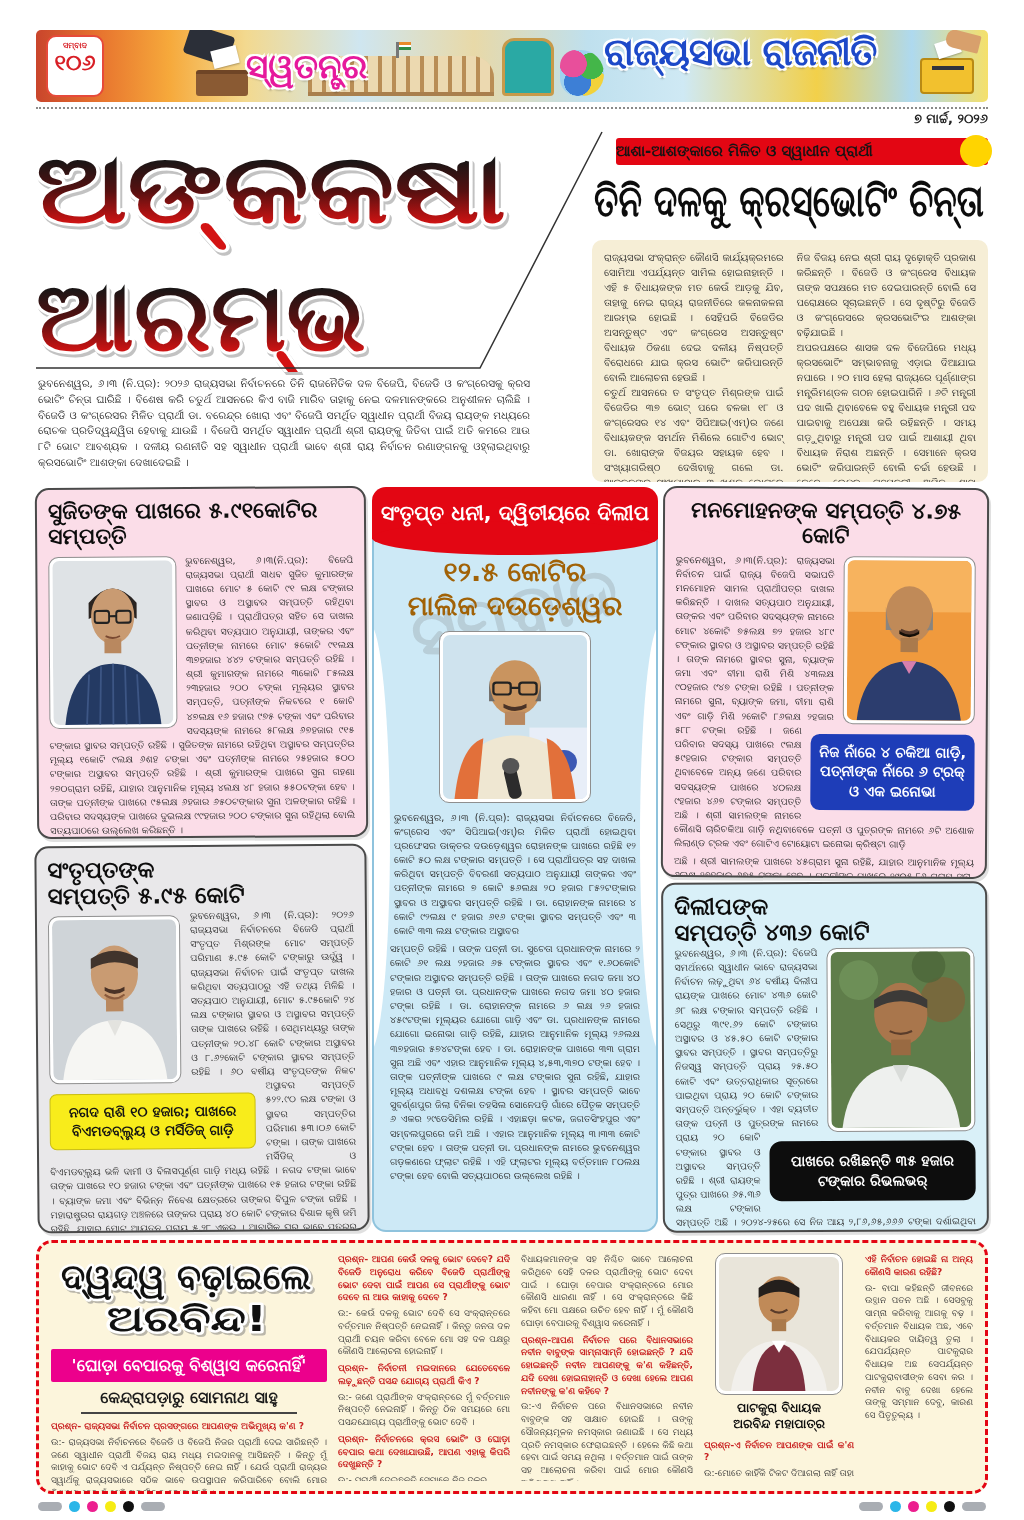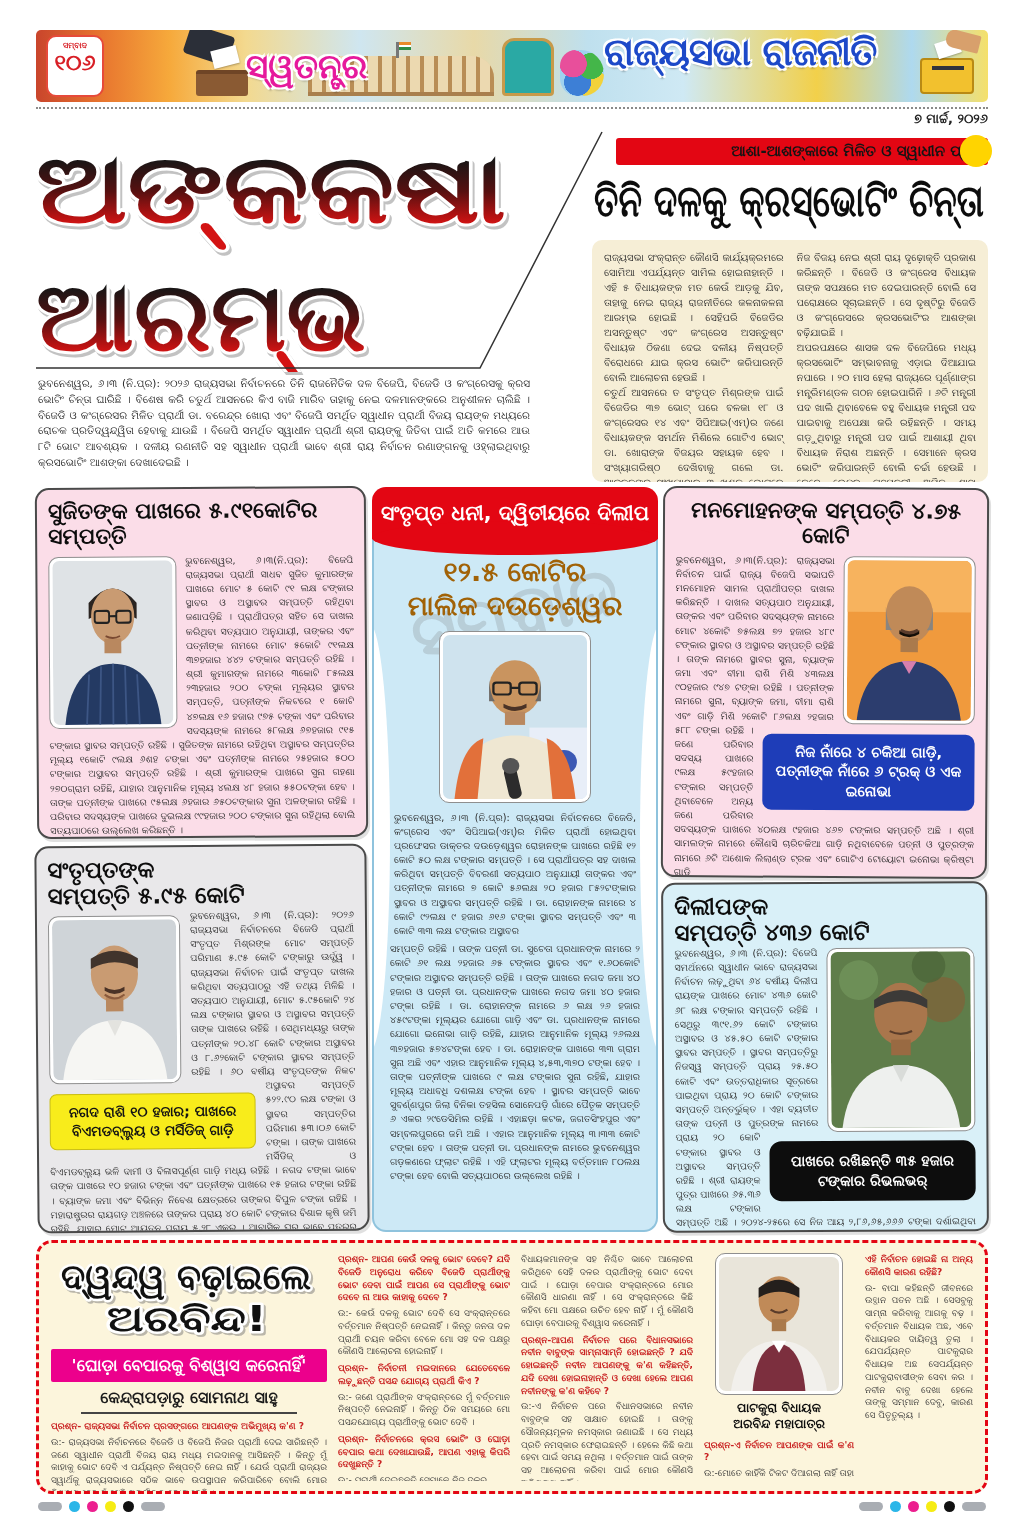--- a/index.html
+++ b/index.html
@@ -37,42 +37,42 @@
 
   #toprule { position:absolute; left:36px; top:107px; width:952px; border-top:2px dotted #8a8a8a; }
   #dateline { position:absolute; right:36px; top:111px; font-size:13px; font-weight:bold; color:#222;text-align:right; }
 
   
   #lead-svg { position:absolute; left:28px; top:122px; filter:drop-shadow(2px 3px 0 rgba(120,120,120,.45)); }
   #divider-svg { position:absolute; left:36px; top:130px; }
   #lead-body { position:absolute; left:38px; top:376px; width:492px; height:102px; font-size:10.5px; line-height:1.5; text-align:justify; color:#262626; overflow:hidden; }
 
   
-  #kicker { position:absolute; left:616px; top:138px; width:372px; height:27px; background:#e30613; color:#141414; font-weight:900; font-size:15px; text-align:right; line-height:27px; border-radius:3px; overflow:visible; }
+  #kicker { position:absolute; left:616px; top:138px; width:372px; height:27px; background:#e30613; color:#141414; font-weight:900; font-size:15px; text-align:left; line-height:27px; border-radius:3px; overflow:visible; }
   #kicker::after { content:""; position:absolute; right:-4px; top:-3px; width:32px; height:32px; background:#ffd400; border-radius:50%; }
   #sec-headline-svg { position:absolute; left:590px; top:166px; }
   #sec-body { position:absolute; left:592px; top:240px; width:396px; height:242px; background:#f6eed6; border-radius:10px; padding:10px 12px; display:flex; gap:13px; overflow:hidden; }
   #sec-body p { flex:1; font-size:10px; line-height:1.5; text-align:justify; color:#2b2b2b; white-space:pre-line; }
 
   
   .box { position:absolute; border:2px solid #4a4a4a; border-radius:14px; overflow:hidden; box-shadow:2px 3px 0 rgba(0,0,0,.12); }
   .box .pad { padding:9px 11px; }
   .bh { font-weight:900; color:#0d0d0d; line-height:1.15; }
   .bt { font-size:9.6px; line-height:1.48; text-align:justify; color:#2a2a2a; }
   .photo-frame { background:#fff; border:1px solid #8f8f8f; border-radius:10px; padding:3px; overflow:hidden; }
   .photo-frame svg { display:block; width:100%; height:100%; border-radius:7px; }
 
   #box-sujit { left:36px; top:487px; width:331px; height:351px; background:#fbdde8; transform:rotate(-.4deg); }
   #box-sujit .bh { font-size:22px; margin-bottom:5px; }
   #box-sujit .photo-frame { float:left; width:128px; height:172px; margin:2px 9px 4px 0; }
 
   #box-manmohan { left:662px; top:487px; width:326px; height:391px; background:#fbdde8; transform:rotate(.35deg); }
   #box-manmohan .bh { font-size:22px; text-align:center; margin-bottom:5px; }
   #box-manmohan .photo-frame { float:right; width:132px; height:168px; margin:2px 0 6px 9px; }
-  .callout-blue { float:right; clear:right; width:212px; margin:4px 0 5px 9px; background:#1e3db8; color:#fff; font-weight:800; font-size:14.5px; line-height:1.35; text-align:center; padding:9px 8px; border-radius:9px; }
+  .callout-blue { float:right; clear:right; width:164px; margin:4px 0 5px 9px; background:#1e3db8; color:#fff; font-weight:800; font-size:14.5px; line-height:1.35; text-align:center; padding:9px 8px; border-radius:9px; }
 
   #box-santrupta { left:36px; top:845px; width:332px; height:387px; background:#e9e8ea; transform:rotate(-.5deg); }
   #box-santrupta .bh { font-size:23px; }
   #box-santrupta .photo-frame { float:left; width:132px; height:168px; margin:6px 10px 5px 0; }
   .callout-yellow { float:left; clear:left; width:206px; margin:5px 10px 4px 0; background:#f8ec1b; color:#141414; font-weight:800; font-size:14px; line-height:1.35; text-align:center; padding:8px 6px; border-radius:7px; border:1px solid #c9bd12; }
 
   #box-dilip { left:662px; top:882px; width:326px; height:350px; background:#d9f0f8; transform:rotate(-.3deg); }
   #box-dilip .bh { font-size:23px; }
   #box-dilip .photo-frame { float:right; width:148px; height:184px; margin:2px 0 5px 9px; }
   .callout-black { float:right; clear:right; width:206px; margin:4px 0 5px 9px; background:#0d0d0d; color:#fff; font-weight:800; font-size:14.5px; line-height:1.4; text-align:center; padding:10px 8px; border-radius:12px; }

